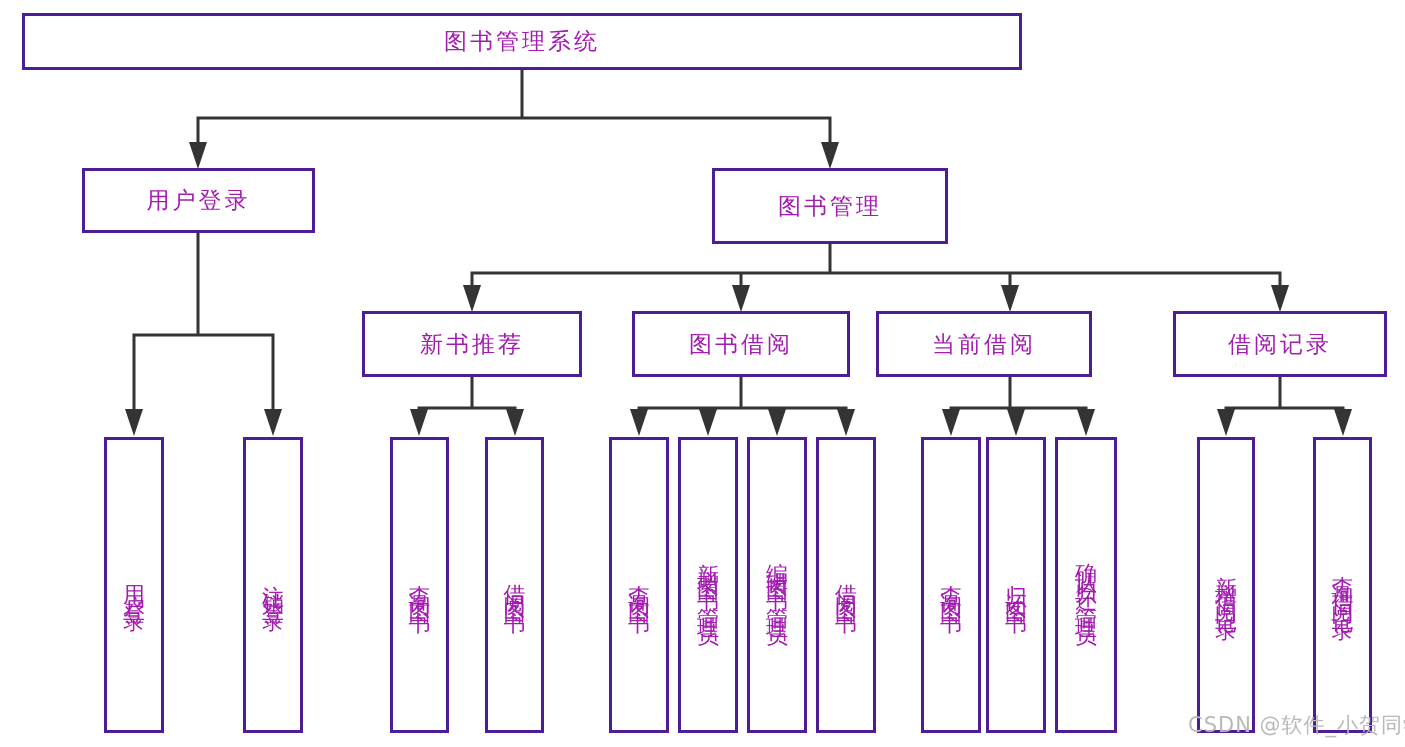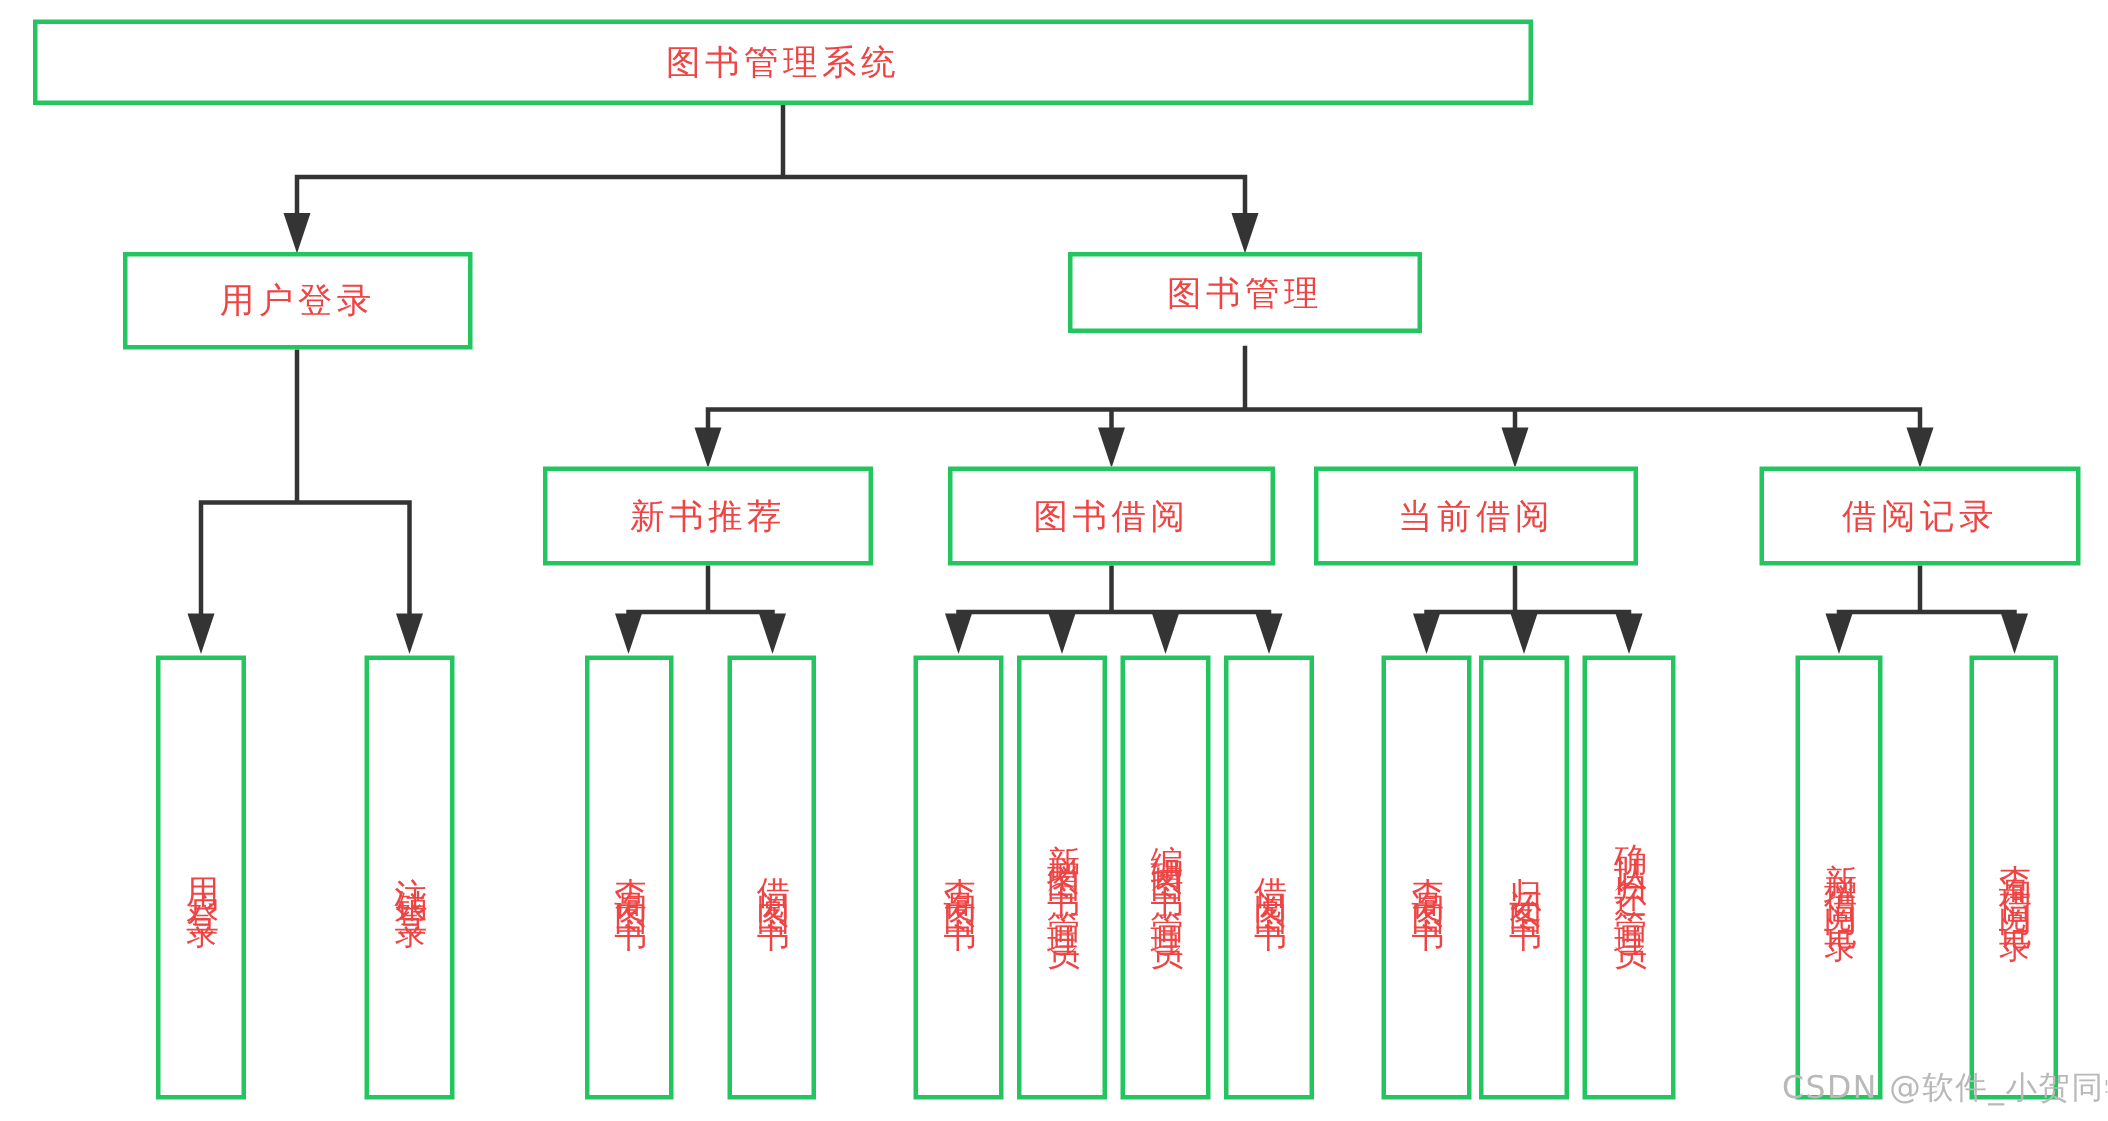--- a/index.html
+++ b/index.html
@@ -3,21 +3,21 @@
 <meta charset="utf-8">
 <style>
   html,body{margin:0;padding:0;background:#ffffff;}
   .canvas{
     position:relative;width:1405px;height:747px;background:#ffffff;overflow:hidden;
     font-family:"DejaVu Sans","Liberation Sans",sans-serif;
   }
   .connectors{position:absolute;left:0;top:0;z-index:1;}
   .node{
     position:absolute;box-sizing:border-box;z-index:2;
-    border:3px solid #22c55e;background:#ffffff;color:#ef4444;
+    border:3px solid #4c1d95;background:#ffffff;color:#a21caf;
     display:flex;align-items:center;justify-content:center;text-align:center;
   }
   .node.h span{font-size:23px;letter-spacing:3px;white-space:nowrap;}
   .node.v span{
     writing-mode:vertical-rl;text-orientation:mixed;
     font-size:22px;letter-spacing:9px;line-height:1;white-space:nowrap;
   }
   .watermark{
     position:absolute;left:1188px;top:711px;z-index:5;
     font-size:21px;color:#b9b9b9;letter-spacing:1px;white-space:nowrap;
@@ -68,21 +68,21 @@
     </g>
   </svg>
 
   <div class="node h" style="left:22px;top:13px;width:1000px;height:57px">
     <span>图书管理系统</span>
   </div>
 
   <div class="node h" style="left:82px;top:168px;width:233px;height:65px">
     <span>用户登录</span>
   </div>
-  <div class="node h" style="left:712px;top:168px;width:236px;height:54px">
+  <div class="node h" style="left:712px;top:168px;width:236px;height:76px">
     <span>图书管理</span>
   </div>
 
   <div class="node h" style="left:632px;top:311px;width:218px;height:66px">
     <span>图书借阅</span>
   </div>
   <div class="node h" style="left:362px;top:311px;width:220px;height:66px">
     <span>新书推荐</span>
   </div>
   <div class="node h" style="left:876px;top:311px;width:216px;height:66px">

